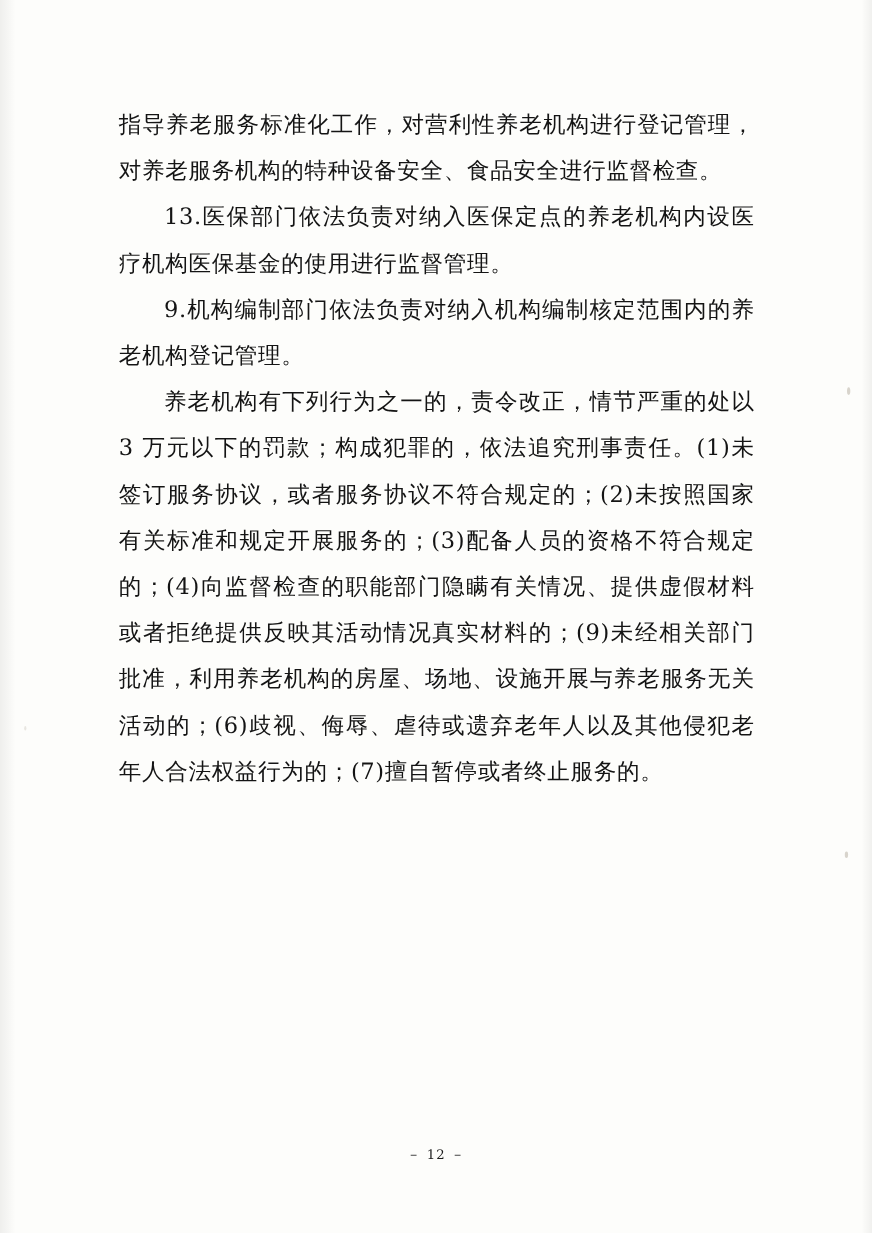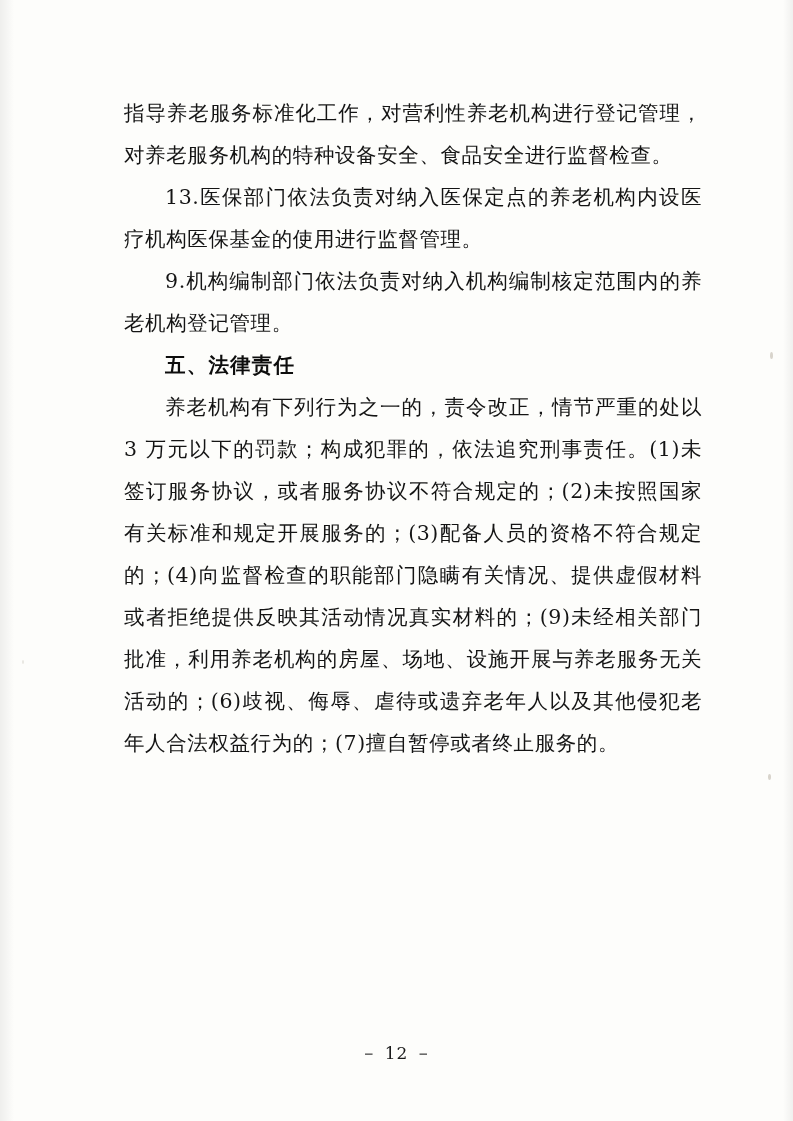--- a/index.html
+++ b/index.html
@@ -17,21 +17,21 @@
   }
   .page {
     position: relative;
     width: 793px;
     height: 1121px;
     background: #fdfdfb;
     box-sizing: border-box;
   }
   .page-inner {
     position: absolute;
-    left: 124px;
+    left: 108px;
     top: 92px;
     width: 578px;
   }
   .para {
     font-size: 20.5px;
     line-height: 42px;
     text-align: justify;
     text-justify: inter-ideograph;
     letter-spacing: 0.6px;
     margin: 0 0 0 0;
@@ -48,21 +48,21 @@
     letter-spacing: 1.2px;
     margin: 0;
     color: #0d0d0d;
   }
   .page-number {
     position: absolute;
     left: 0;
     right: 0;
     top: 1042px;
     text-align: center;
-    font-size: 17px;
+    font-size: 12px;
     letter-spacing: 1px;
     color: #1a1a1a;
   }
   
   .speck {
     position: absolute;
     background: #b9b2a6;
     border-radius: 50%;
     opacity: 0.55;
   }
@@ -96,21 +96,20 @@
   <div class="speck s3"></div>
 
   <div class="page-inner">
 
     <p class="para">指导养老服务标准化工作，对营利性养老机构进行登记管理，对养老服务机构的特种设备安全、食品安全进行监督检查。</p>
 
     <p class="para indent">13.医保部门依法负责对纳入医保定点的养老机构内设医疗机构医保基金的使用进行监督管理。</p>
 
     <p class="para indent">9.机构编制部门依法负责对纳入机构编制核定范围内的养老机构登记管理。</p>
 
-    <p class="section-heading">五、法律责任</p>
 
     <p class="para indent">养老机构有下列行为之一的，责令改正，情节严重的处以 3 万元以下的罚款；构成犯罪的，依法追究刑事责任。(1)未签订服务协议，或者服务协议不符合规定的；(2)未按照国家有关标准和规定开展服务的；(3)配备人员的资格不符合规定的；(4)向监督检查的职能部门隐瞒有关情况、提供虚假材料或者拒绝提供反映其活动情况真实材料的；(9)未经相关部门批准，利用养老机构的房屋、场地、设施开展与养老服务无关活动的；(6)歧视、侮辱、虐待或遗弃老年人以及其他侵犯老年人合法权益行为的；(7)擅自暂停或者终止服务的。</p>
 
 
   </div>
 
   <div class="page-number">－ 12 －</div>
 </div>
 
 </body></html>

